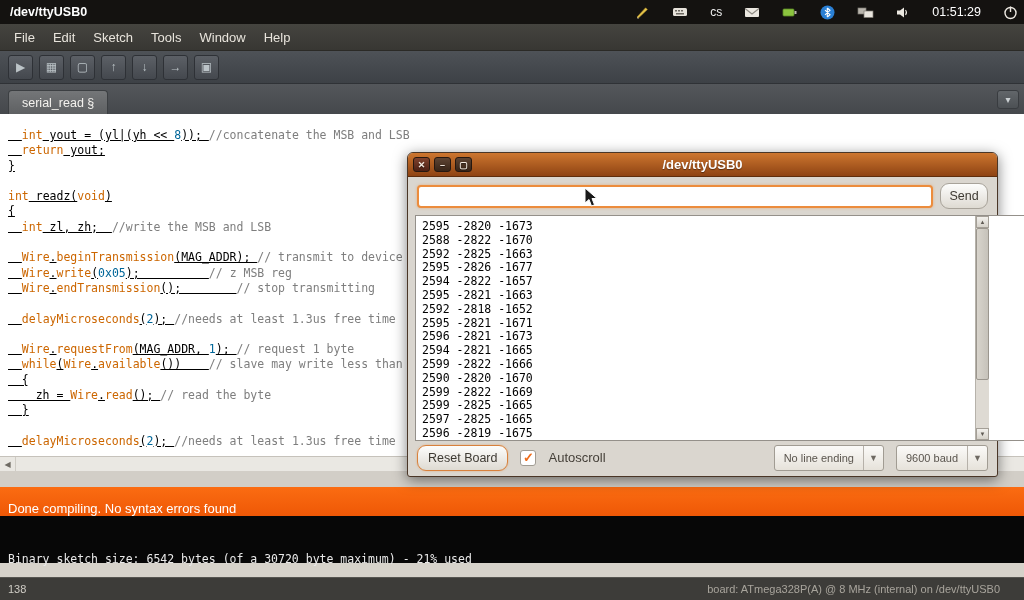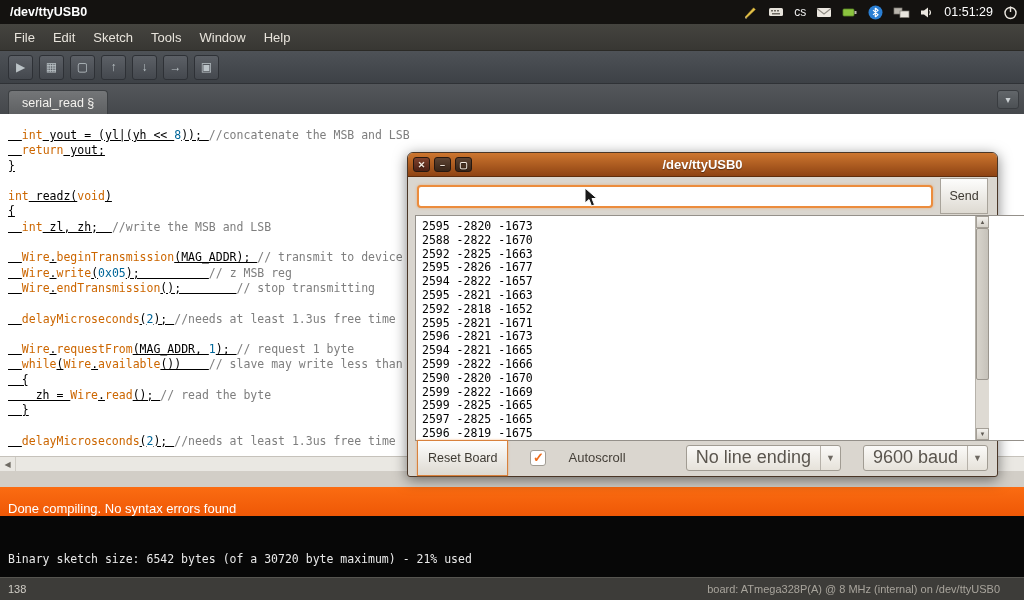--- a/index.html
+++ b/index.html
@@ -4,21 +4,21 @@
 <style>
   * { margin:0; padding:0; box-sizing:border-box; }
   html,body { width:1024px; height:600px; overflow:hidden; }
   body { font-family:"Liberation Sans", sans-serif; background:#000; }
   .screen { position:relative; width:1024px; height:600px; overflow:hidden; background:#d6d2ca; }
 
   
   .panel-top { position:absolute; top:0; left:0; width:1024px; height:24px; background:#141210;
                display:flex; align-items:center; color:#fff; }
   .panel-title { font-weight:bold; font-size:12.5px; margin-left:10px; }
-  .tray { margin-left:auto; display:flex; align-items:center; gap:10px; margin-right:6px; }
+  .tray { margin-left:auto; display:flex; align-items:center; gap:22px; margin-right:6px; }
   .tray svg { display:block; }
   .tray-label { font-size:12px; color:#eee; }
   .clock { font-size:12.5px; color:#fff; }
 
   
   .menubar { position:absolute; top:24px; left:0; width:1024px; height:27px;
              background:linear-gradient(#45443f,#383733); border-bottom:1px solid #2b2a26;
              display:flex; align-items:center; padding-left:5px; }
   .menu-item { color:#e8e4dc; font-size:13px; padding:4px 9px; cursor:default; }
 
@@ -58,21 +58,21 @@
              border-top:1px solid #c6c2bb; }
   .hs-arrow { position:absolute; left:0; top:0; width:16px; height:14px; font-size:8px; color:#6f6b64;
               display:flex; align-items:center; justify-content:center; border-right:1px solid #cfccc5; }
 
   .graystrip { position:absolute; top:471px; left:0; width:1024px; height:16px; background:#d2cec7; }
 
   
   .statusbar { position:absolute; top:487px; left:0; width:1024px; height:43px;
                background:linear-gradient(#fb6c12,#e84e00); color:#fff; font-size:13px;
                display:flex; align-items:center; padding-left:8px; }
-  .console { position:absolute; top:516px; left:0; width:1024px; height:61px; background:#070707;
+  .console { position:absolute; top:516px; left:0; width:1024px; height:47px; background:#070707;
              color:#e9e9e9; font-family:"DejaVu Sans Mono", monospace; font-size:11.5px;
              padding:36px 0 0 8px; }
   .footer { position:absolute; top:577px; left:0; width:1024px; height:23px; background:#3d3c39;
             border-top:1px solid #565550; display:flex; align-items:center; font-size:11px; }
   .footer .lineno { color:#cfccc5; margin-left:8px; }
   .footer .board { margin-left:auto; margin-right:24px; color:#a8a49c; }
 
   
   .serial-win { position:absolute; left:407px; top:152px; width:591px; height:325px;
                 background:#dad6cf; border:1px solid #4a3627; border-radius:6px 6px 3px 3px;
@@ -85,50 +85,50 @@
   .sw-btn { width:17px; height:15px; border-radius:3px; border:1px solid #261810;
             background:linear-gradient(#5e4433,#382518); color:#f4ebe1; font-size:9px; font-weight:bold;
             display:flex; align-items:center; justify-content:center; }
   .sw-btn.close { background:linear-gradient(#80422d,#4c2014); }
 
   .sw-input-row { position:absolute; top:26px; left:0; width:100%; height:34px;
                   display:flex; align-items:center; padding:0 9px; }
   .sw-input { flex:1; height:23px; background:#fff; border:2px solid #ec8c3c; border-radius:4px;
               box-shadow:0 0 3px rgba(236,140,60,.55); margin-right:7px; font-size:12px; padding:0 5px;
               outline:none; font-family:"Liberation Sans", sans-serif; }
-  .btn { height:36px; border:1px solid #a8a39a; border-radius:0;
+  .btn { height:26px; border:1px solid #a8a39a; border-radius:9px;
          background:linear-gradient(#fdfdfc,#dedad2); color:#3e3a33; font-size:12.5px;
          font-family:"Liberation Sans", sans-serif; padding:0 10px; }
   .sw-send { width:48px; padding:0; }
 
   .sw-output { position:absolute; top:62px; left:7px; width:641px; height:226px; background:#fff;
                border:1px solid #94908a; padding:4px 22px 0 6px;
                font-family:"DejaVu Sans Mono", monospace; font-size:11.5px; overflow:hidden; }
   .serial-line { white-space:pre; line-height:13.8px; height:13.8px; color:#000; }
 
   .sw-vscroll { position:absolute; top:63px; right:8px; width:14px; height:224px; background:#dedad3;
                 border-left:1px solid #b6b2aa; }
   .vs-arrow { position:absolute; left:0; width:13px; height:12px; background:linear-gradient(#f2f0ec,#d6d2ca);
               border:1px solid #a49f97; font-size:6px; color:#5f5a53;
               display:flex; align-items:center; justify-content:center; }
   .vs-arrow.up { top:0; }
   .vs-arrow.down { bottom:0; }
   .vs-thumb { position:absolute; left:0; top:12px; width:13px; height:152px;
               background:linear-gradient(90deg,#d8d4cc,#c6c2ba); border:1px solid #9b968e; border-radius:2px; }
 
   .sw-bottom { position:absolute; bottom:0; left:0; width:100%; height:37px;
-               display:flex; align-items:center; padding:0 9px; gap:22px; }
+               display:flex; align-items:center; padding:0 9px; gap:12px; }
   .reset { border-color:#d8813c; box-shadow:0 0 2px rgba(236,140,60,.6); }
   .cb { width:16px; height:16px; background:#fff; border:1px solid #a19c93; border-radius:3px;
         color:#ef6c1a; font-size:13px; font-weight:bold; line-height:14px; text-align:center; }
   .cb-label { font-size:13px; color:#443f38; }
   .spacer { flex:1; }
   .combo { display:flex; align-items:center; height:26px; border:1px solid #a19c93; border-radius:3px;
            background:linear-gradient(#fbfaf8,#e6e2da); }
-  .combo-text { padding:0 9px; font-size:18px; color:#5a554e; white-space:nowrap; }
+  .combo-text { padding:0 9px; font-size:11px; color:#5a554e; white-space:nowrap; }
   .combo-arrow { width:20px; height:100%; border-left:1px solid #b6b1a9; color:#6e6962; font-size:9px;
                  display:flex; align-items:center; justify-content:center; }
 
   .cursor { position:absolute; left:584px; top:187px; z-index:99; }
 </style>
 </head>
 <body>
 
 <div class="screen">
 

